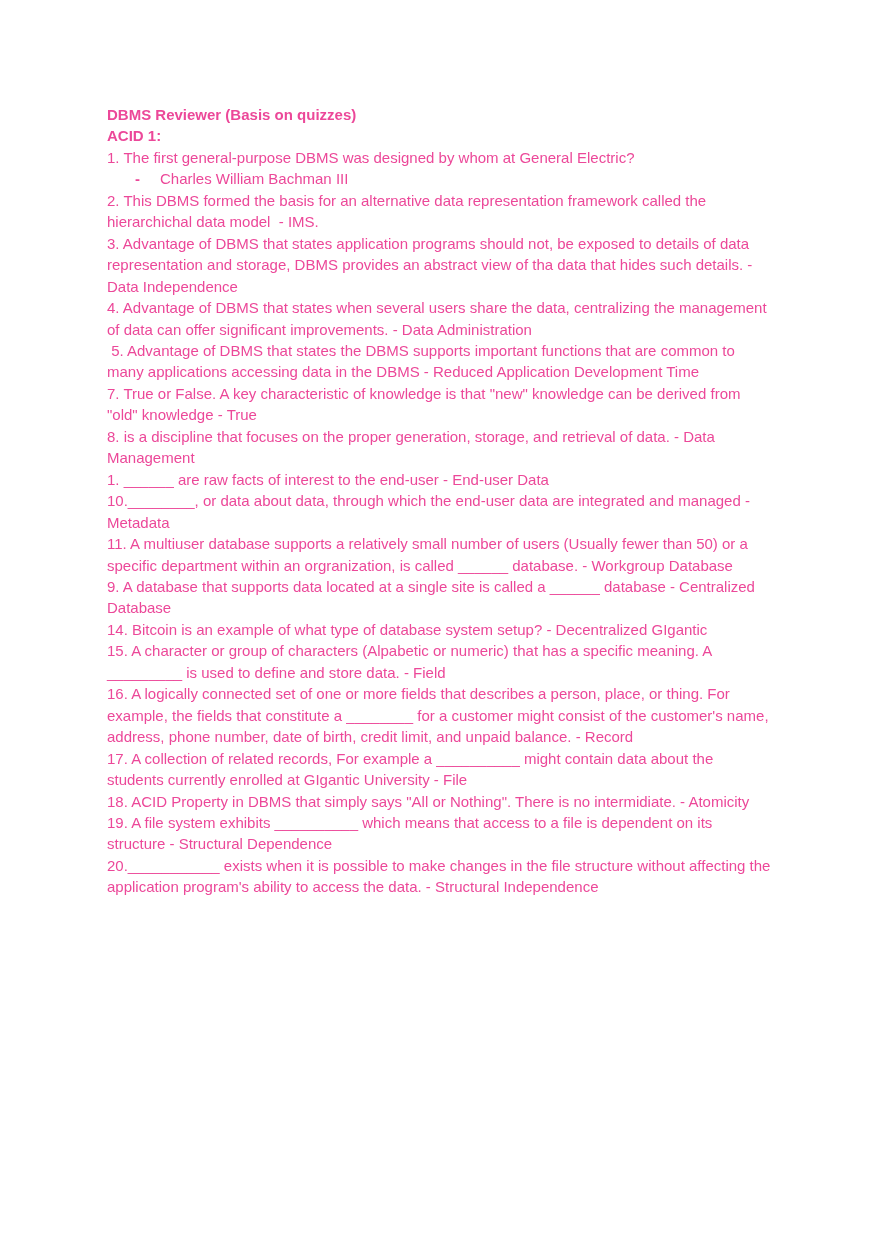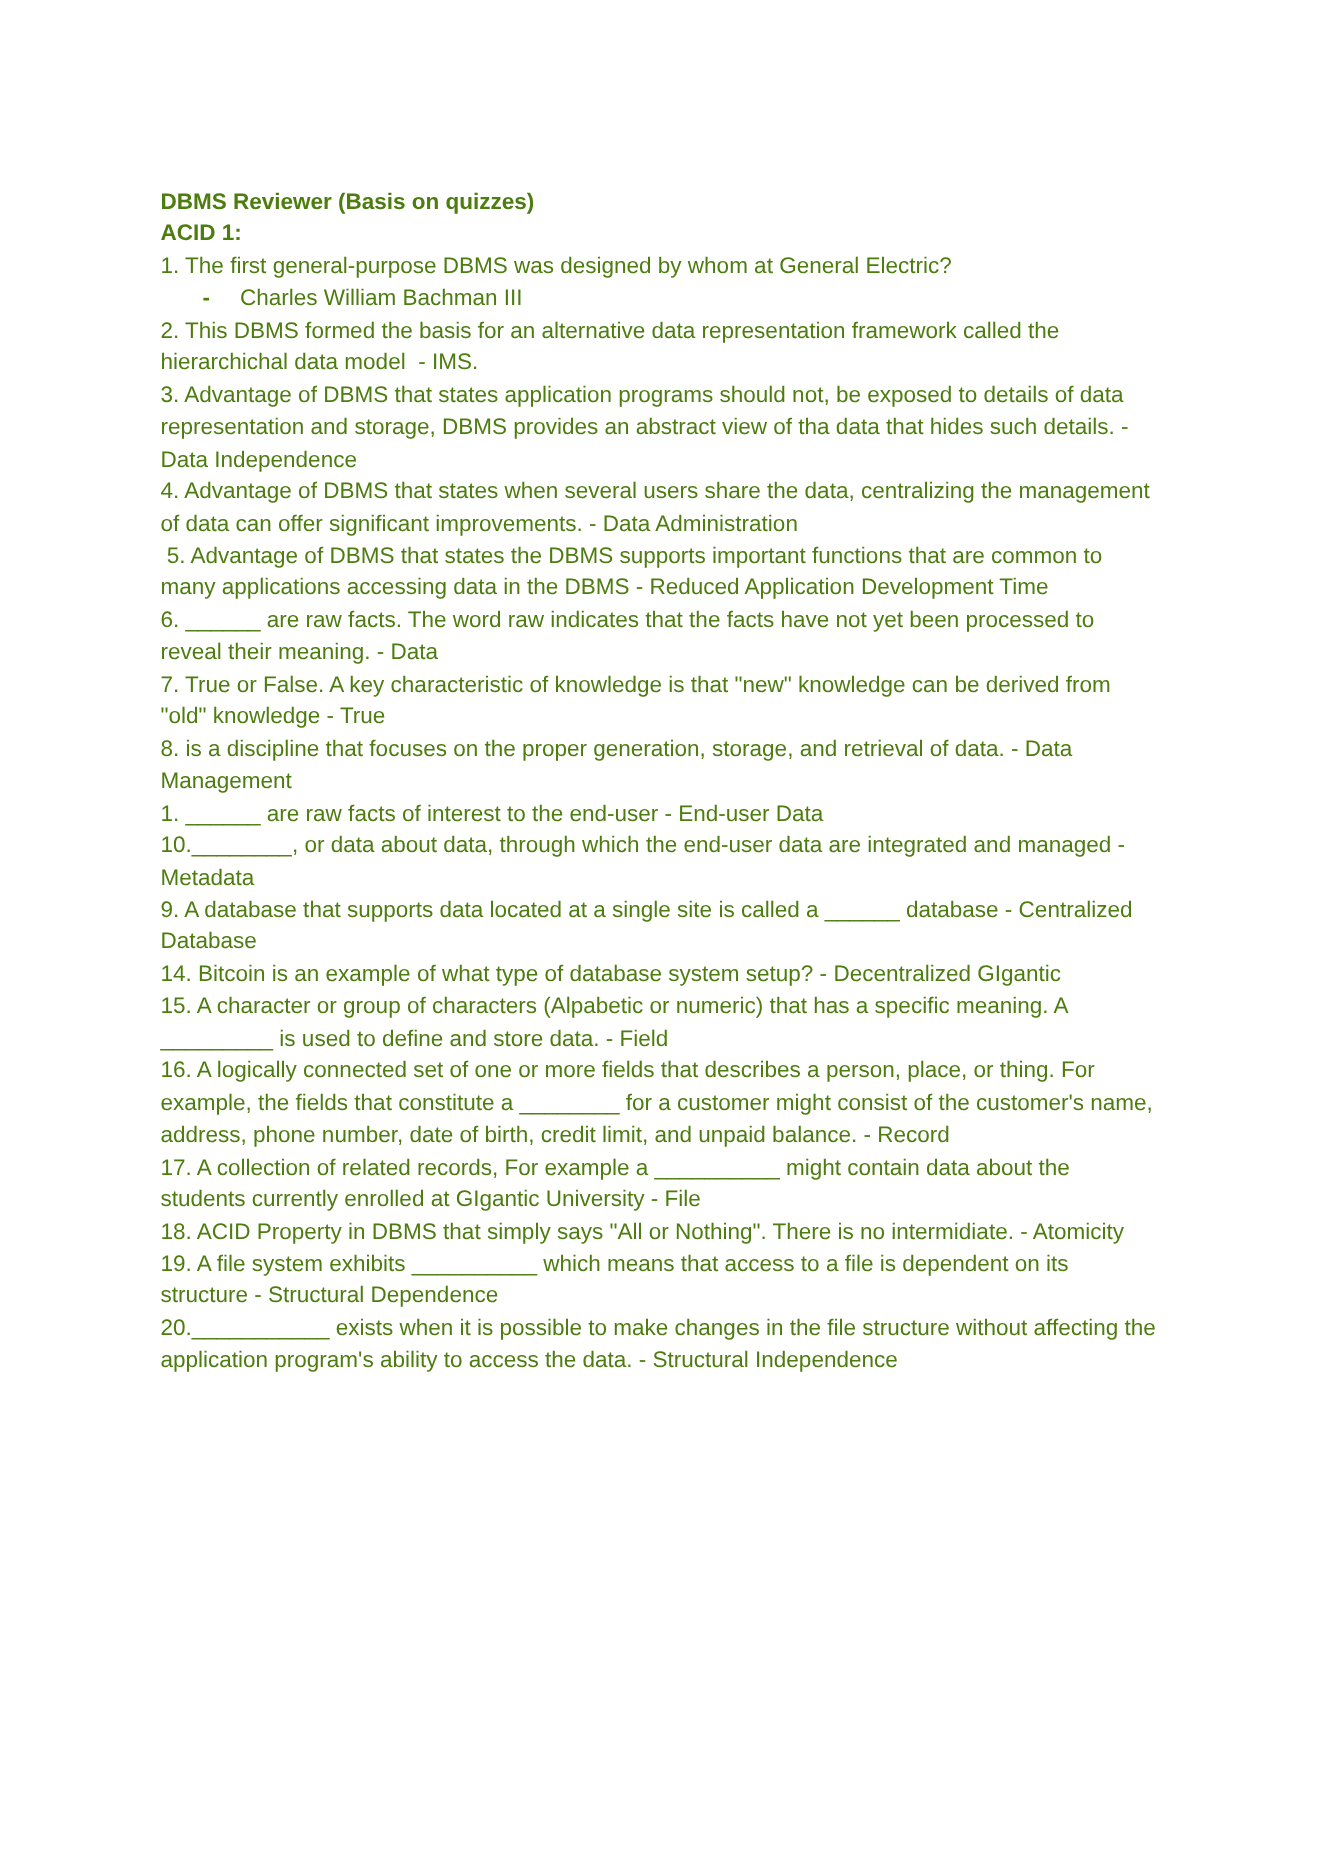--- a/index.html
+++ b/index.html
@@ -40,35 +40,35 @@
     position: absolute;
     left: 28px;
     top: 0;
     font-weight: bold;
   }
 </style>
 </head>
 <body style="background: rgb(255, 255, 255);">
 
 <div class="page">
-  <div class="content" style="color: #4d7c0f; margin-top: 20px;">
+  <div class="content" style="color: #ec4899;">
     <p class="para heading">DBMS Reviewer (Basis on quizzes)</p>
     <p class="para heading">ACID 1:</p>
     <div id="question-list">
         <p class="para"><span>1. The first general-purpose DBMS was designed by whom at General Electric?</span></p>
         <p class="para bullet"><span class="bullet-dash">-</span><b>Charles William Bachman III</b></p>
         <p class="para"><span>2. This DBMS formed the basis for an alternative data representation framework called the hierarchichal data model  - </span><b>IMS.</b></p>
         <p class="para"><span>3. Advantage of DBMS that states application programs should not, be exposed to details of data representation and storage, DBMS provides an abstract view of tha data that hides such details. - </span><b>Data Independence</b></p>
         <p class="para"><span>4. Advantage of DBMS that states when several users share the data, centralizing the management of data can offer significant improvements. </span><b>- Data Administration</b></p>
         <p class="para"><span> 5. Advantage of DBMS that states the DBMS supports important functions that are common to many applications accessing data in the DBMS - </span><b>Reduced Application Development Time</b></p>
-        <p class="para"><span>6. ______ are raw facts. The word raw indicates that the facts have not yet been processed to reveal their meaning. - </span><b>Data</b></p>
         <p class="para"><span>7. True or False. A key characteristic of knowledge is that "new" knowledge can be derived from "old" knowledge - </span><b>True</b></p>
         <p class="para"><span>8. is a discipline that focuses on the proper generation, storage, and retrieval of data. - </span><b>Data Management</b></p>
         <p class="para"><span>1. ______ are raw facts of interest to the end-user - </span><b>End-user Data</b></p>
         <p class="para"><span>10.________, or data about data, through which the end-user data are integrated and managed - </span><b>Metadata</b></p>
+        <p class="para"><span>11. A multiuser database supports a relatively small number of users (Usually fewer than 50) or a specific department within an orgranization, is called ______ database. - </span><b>Workgroup Database</b></p>
         <p class="para"><span>9. A database that supports data located at a single site is called a ______ database - </span><b>Centralized Database</b></p>
         <p class="para"><span>14. Bitcoin is an example of what type of database system setup? - </span><b>Decentralized GIgantic</b></p>
         <p class="para"><span>15. A character or group of characters (Alpabetic or numeric) that has a specific meaning. A _________ is used to define and store data. - </span><b>Field</b></p>
         <p class="para"><span>16. A logically connected set of one or more fields that describes a person, place, or thing. For example, the fields that constitute a ________ for a customer might consist of the customer's name, address, phone number, date of birth, credit limit, and unpaid balance. - </span><b>Record</b></p>
         <p class="para"><span>17. A collection of related records, For example a __________ might contain data about the students currently enrolled at GIgantic University - </span><b>File</b></p>
         <p class="para"><span>18. ACID Property in DBMS that simply says "All or Nothing". There is no intermidiate. - </span><b>Atomicity</b></p>
         <p class="para"><span>19. A file system exhibits __________ which means that access to a file is dependent on its structure - </span><b>Structural Dependence</b></p>
         <p class="para"><span>20.___________ exists when it is possible to make changes in the file structure without affecting the application program's ability to access the data. - </span><b>Structural Independence</b></p>
       </div>
   </div>

